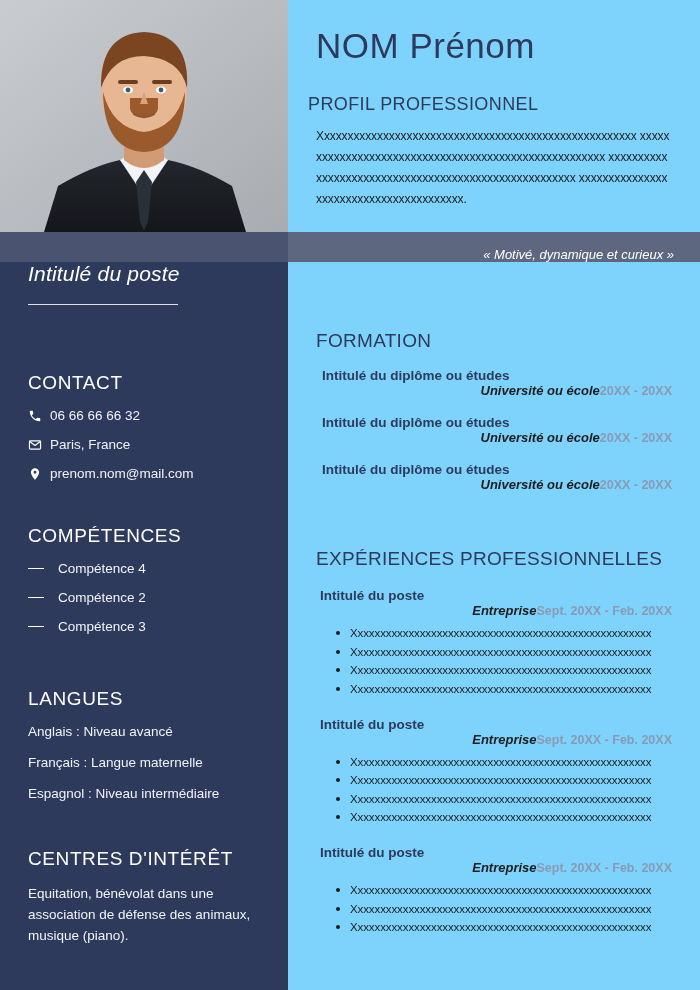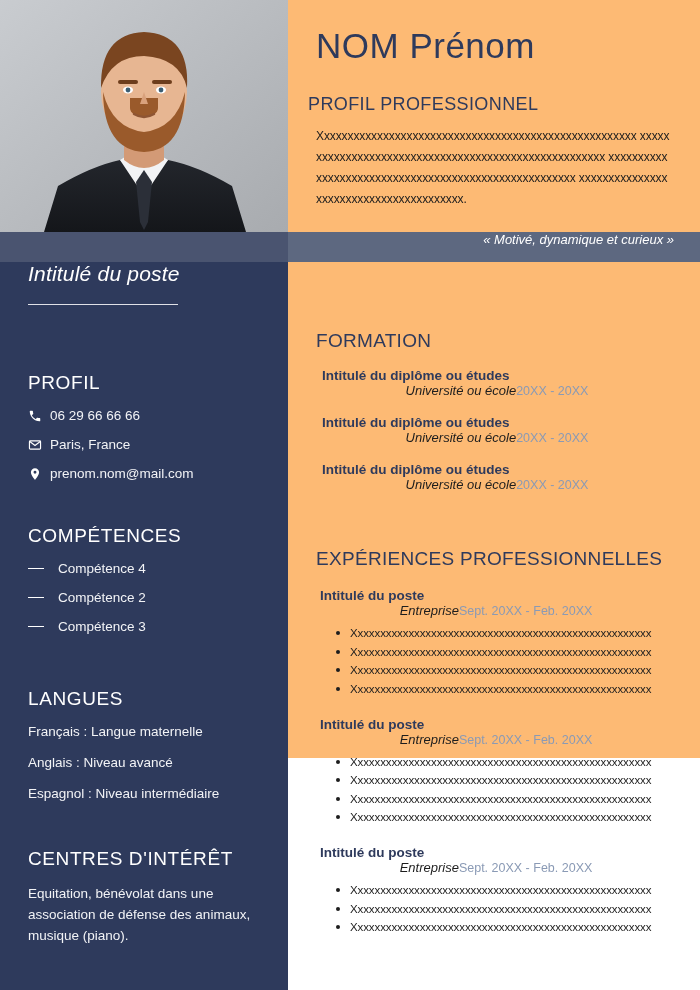--- a/index.html
+++ b/index.html
@@ -116,22 +116,22 @@
     line-height: 1.55;
     color: #f2f3f6;
   }
 
   
   .right-col {
     position: absolute;
     left: 288px;
     top: 0;
     width: 412px;
-    height: 758px;
-    background: #fdba74;
+    height: 990px;
+    background: #7dd3fc;
     box-sizing: border-box;
   }
   .name {
     position: absolute;
     left: 28px;
     top: 26px;
     font-size: 35px;
     letter-spacing: .5px;
     color: #2e3a5c;
     font-weight: 400;
@@ -161,21 +161,21 @@
     position: absolute;
     left: 288px;
     top: 232px;
     width: 412px;
     height: 30px;
     background: #5d6880;
     color: #ffffff;
     font-style: italic;
     font-size: 13px;
     display: flex;
-    align-items: flex-start;
+    align-items: flex-end;
     justify-content: flex-end;
     padding-right: 26px;
     box-sizing: border-box;
   }
   .photo-overlay {
     position: absolute;
     left: 0;
     top: 232px;
     width: 288px;
     height: 30px;
@@ -190,22 +190,23 @@
     margin-top: 48px;
   }
   .entry { margin-bottom: 0; }
   .entry-title {
     font-size: 13.5px;
     font-weight: bold;
     color: #2e3a5c;
   }
   .entry-row {
     display: flex;
-    justify-content: center;
+    justify-content: flex-end;
     align-items: baseline;
+    font-weight: bold;
   }
   .entry-sub {
     font-size: 13px;
     font-style: italic;
     color: #1d1d1d;
   }
   .entry-date {
     font-size: 12.5px;
     color: #8a9ab5;
     white-space: nowrap;
@@ -293,29 +294,29 @@
       </svg>
     </div>
     <div class="photo-overlay"></div>
 
     <div class="job-title-block">
       <div class="job-title">Intitulé du poste</div>
       <div class="rule"></div>
     </div>
 
     <div class="contact-block left-section">
-      <div class="left-h">PROFIL</div>
+      <div class="left-h">CONTACT</div>
 
       <div class="contact-row">
         <span class="contact-ico">
           <svg width="14" height="14" viewBox="0 0 24 24" fill="#ffffff">
               <path d="M6.6 10.8c1.4 2.8 3.8 5.1 6.6 6.6l2.2-2.2c.3-.3.7-.4 1-.2 1.1.4 2.4.6 3.6.6.6 0 1 .4 1 1V20c0 .6-.4 1-1 1C10.6 21 3 13.4 3 4c0-.6.4-1 1-1h3.4c.6 0 1 .4 1 1 0 1.3.2 2.5.6 3.6.1.4 0 .8-.2 1l-2.2 2.2z"></path>
             </svg>
         </span>
-        <span>06 29 66 66 66</span>
+        <span>06 66 66 66 32</span>
       </div>
 
       <div class="contact-row">
         <span class="contact-ico">
           <svg width="14" height="14" viewBox="0 0 24 24" fill="none" stroke="#ffffff" stroke-width="2">
               <rect x="2.5" y="5" width="19" height="14" rx="1.5"></rect>
               <path d="M3 6l9 7 9-7"></path>
             </svg>
         </span>
         <span>Paris, France</span>
@@ -342,22 +343,22 @@
         <span>Compétence 2</span>
       </div>
       <div class="skill-row">
         <span class="dash"></span>
         <span>Compétence 3</span>
       </div>
     </div>
 
     <div class="lang-block left-section">
       <div class="left-h">LANGUES</div>
+      <div class="lang-row">Anglais : Niveau avancé</div>
       <div class="lang-row">Français : Langue maternelle</div>
-      <div class="lang-row">Anglais : Niveau avancé</div>
       <div class="lang-row">Espagnol : Niveau intermédiaire</div>
     </div>
 
     <div class="interest-block left-section">
       <div class="left-h">CENTRES D'INTÉRÊT</div>
       <div class="interest-text">Equitation, bénévolat dans une association de défense des animaux, musique (piano).</div>
     </div>
   </div>
 
   <div class="right-col">

